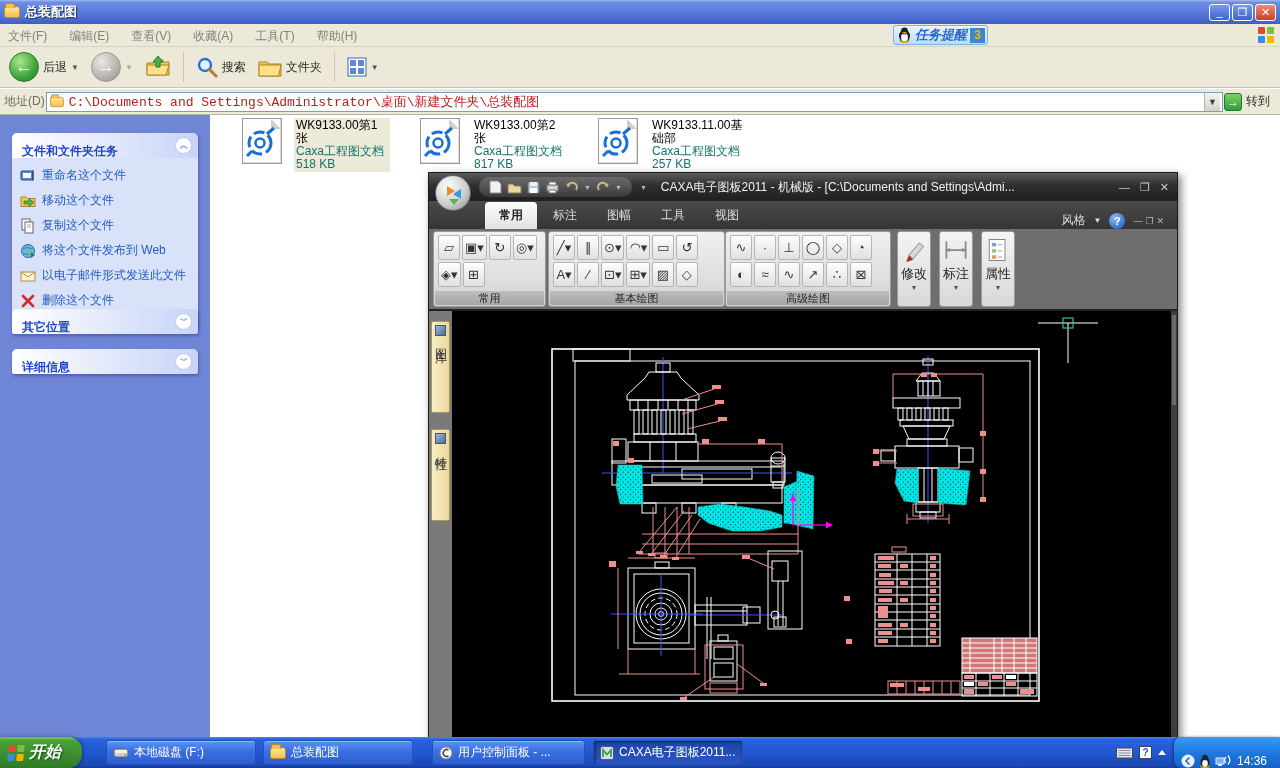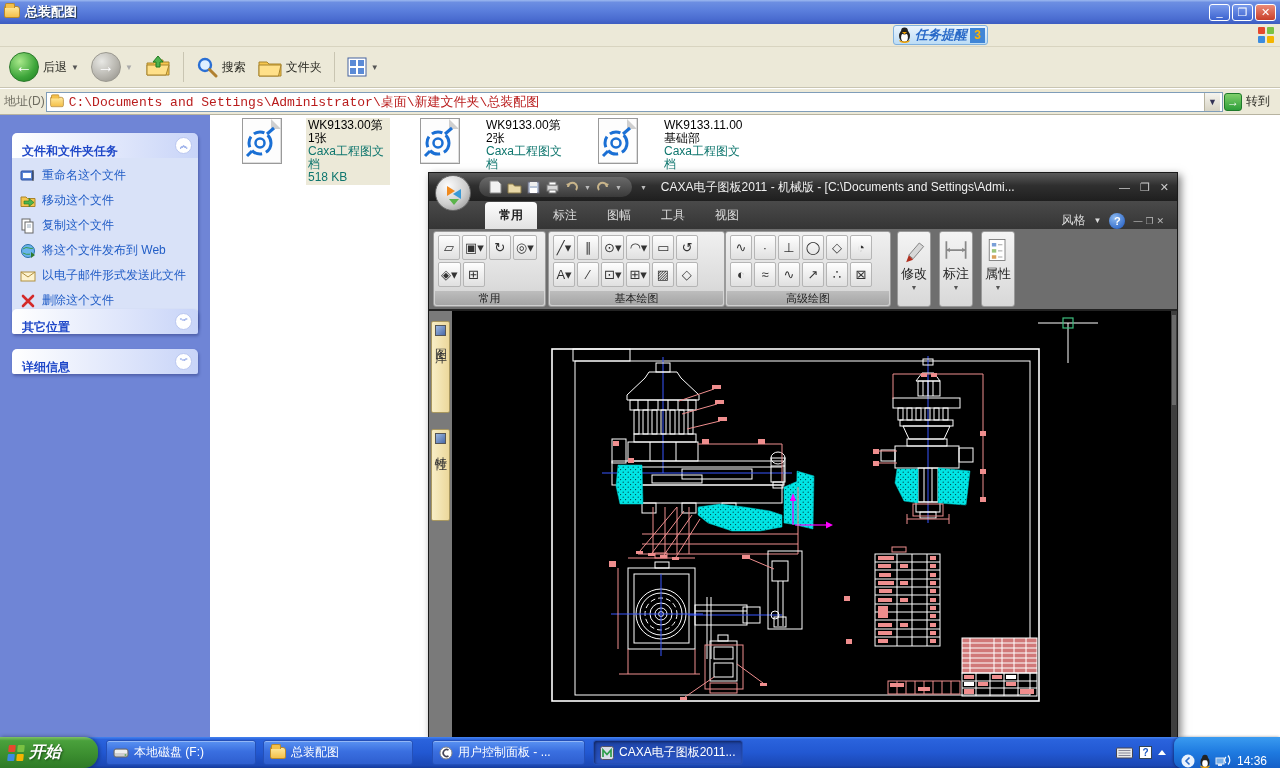--- a/index.html
+++ b/index.html
@@ -62,21 +62,21 @@
     justify-content:space-between;padding:0 6px 0 10px;}
   .xp-panel .ph .pt{color:#1e47c8;font-weight:bold;font-size:12px;margin-top:12px;}
   .chev{width:17px;height:17px;border-radius:50%;background:#fff;border:1px solid #b9c6ef;color:#4a6fd8;
     font-size:9px;text-align:center;line-height:15px;letter-spacing:-1px;}
   .xp-panel .pb{background:#d9e2f8;padding:10px 6px 10px 8px;}
   .titem{display:flex;gap:6px;margin-bottom:9px;align-items:flex-start;}
   .titem .tlbl{color:#215dc6;font-size:12px;line-height:14px;}
   .ti-ico{width:16px;height:16px;flex:0 0 16px;}
 
   
-  .file{position:absolute;top:3px;display:flex;gap:24px;width:172px;padding-left:24px;}
+  .file{position:absolute;top:3px;display:flex;gap:12px;width:172px;padding-left:24px;}
   .fpage{width:40px;height:46px;position:relative;background:#fdfdfd;border:1px solid #9a9a9a;
     box-shadow:inset -1px -1px 0 #ddd;}
   .ftext{font-size:12px;line-height:13px;padding:1px 2px;align-self:flex-start;}
   .ftext .fn{color:#000;}
   .ftext .fd{color:#0f766e;}
   .file.selected .ftext{background:#ece9d8;}
 
   
   #caxa{position:absolute;left:428px;top:172px;width:750px;height:565px;background:#2e2e2e;
     border:1px solid #1a1a1a;box-shadow:3px 3px 8px rgba(0,0,0,.5);}
@@ -119,21 +119,21 @@
     border-radius:2px;display:flex;flex-direction:column;align-items:center;padding:3px 0;gap:3px;}
   .vtab .vt{writing-mode:vertical-rl;font-size:12px;color:#333;letter-spacing:2px;}
   .vtab .vic{width:11px;height:11px;background:linear-gradient(135deg,#9db8e0,#4a6aa8);border:1px solid #555;}
   #cad{position:absolute;left:23px;top:0;}
   #canv-sb{position:absolute;right:0;top:0;width:6px;height:100%;background:#3e3e3e;}
   #canv-sb .thumb{position:absolute;left:1px;top:4px;width:4px;height:90px;background:#6a6a6a;}
 
   
   #taskbar{position:absolute;left:0;top:737px;width:1280px;height:31px;
     background:linear-gradient(180deg,#4584f0 0%,#2a63dd 8%,#2258d2 50%,#1b47b4 92%,#143a9a 100%);}
-  #startbtn{position:absolute;left:0;top:0;width:98px;height:31px;border-radius:0 14px 14px 0;
+  #startbtn{position:absolute;left:0;top:0;width:82px;height:31px;border-radius:0 14px 14px 0;
     background:linear-gradient(180deg,#7ec164 0%,#4aa13c 12%,#3c8f30 55%,#2e7a26 100%);
     box-shadow:1px 0 4px rgba(0,0,0,.4);display:flex;align-items:center;gap:5px;padding-left:8px;}
   #startbtn .st{color:#fff;font-size:16px;font-weight:bold;font-style:italic;text-shadow:1px 1px 2px #1c4f18;}
   .taskbtn{position:absolute;top:3px;height:25px;border-radius:3px;background:linear-gradient(180deg,#5a93f2,#3a6fe0 45%,#2e5ecf);
     border:1px solid #2450b8;display:flex;align-items:center;gap:5px;padding:0 6px;color:#fff;font-size:12px;
     box-shadow:inset 0 1px 0 rgba(255,255,255,.35);white-space:nowrap;overflow:hidden;}
   .taskbtn.active{background:linear-gradient(180deg,#1e44a8,#2a55c4);box-shadow:inset 1px 1px 3px rgba(0,0,10,.5);}
   #tray{position:absolute;right:0;top:0;width:106px;height:31px;border-radius:8px 0 0 8px;
     background:linear-gradient(180deg,#3a9bf0 0%,#1e7ae0 50%,#1560c8 100%);box-shadow:-1px 0 3px rgba(0,0,20,.4);
     display:flex;align-items:flex-end;gap:4px;padding-left:7px;}
@@ -149,20 +149,23 @@
 
   <div id="xp-titlebar">
     <span class="fldr16"></span>
     <span class="ttl">总装配图</span>
     <span class="winbtn">_</span>
     <span class="winbtn">❐</span>
     <span class="winbtn close">✕</span>
   </div>
 
   <div id="menubar">
+    <span>
+      
+    <span class="mi">文件(F)</span><span class="mi">编辑(E)</span><span class="mi">查看(V)</span><span class="mi">收藏(A)</span><span class="mi">工具(T)</span><span class="mi">帮助(H)</span></span>
     <span id="qq-badge">
       <svg width="15" height="16" viewBox="0 0 15 16">
         <ellipse cx="7.5" cy="9" rx="5.5" ry="6.5" fill="#222"></ellipse>
         <ellipse cx="7.5" cy="10.5" rx="3.4" ry="4.2" fill="#fff"></ellipse>
         <circle cx="7.5" cy="4" r="3.4" fill="#222"></circle>
         <path d="M5 5 h5 l-2.5 2.2 z" fill="#f4a400"></path>
         <path d="M2 13 q5 3 11 0 l-1 2 q-4.5 2 -9 0 z" fill="#f4a400"></path>
       </svg>
       <span class="qtxt">任务提醒</span>
       <span class="qcount">3</span>

